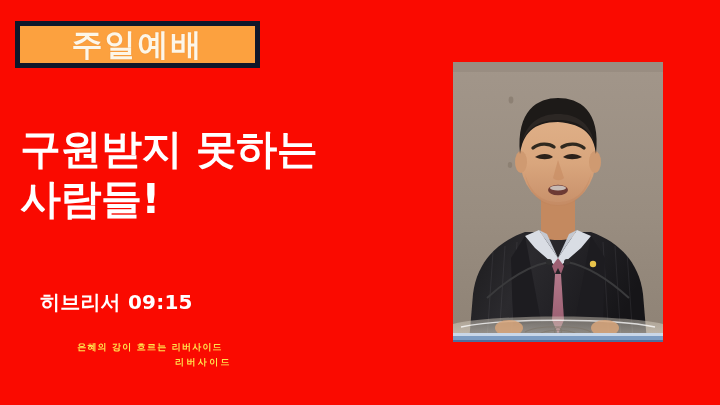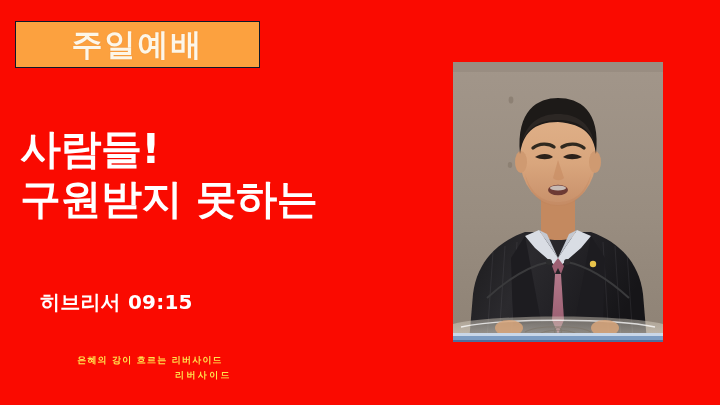--- a/index.html
+++ b/index.html
@@ -21,21 +21,21 @@
   }
 
   
   .banner {
     position:absolute;
     left:15px;
     top:21px;
     width:245px;
     height:47px;
     background:#fca13f;
-    border:1px solid #0f172a;
+    border:5px solid #0f172a;
     display:flex;
     align-items:center;
     justify-content:center;
   }
   .banner-label {
     font-family:"DejaVu Sans", sans-serif;
     font-size:31px;
     font-weight:700;
     color:#fdf6e8;
     letter-spacing:2px;
@@ -74,21 +74,21 @@
     color:#ffffff;
     line-height:1.42;
     letter-spacing:0.2px;
     white-space:nowrap;
   }
 
   
   .church {
     position:absolute;
     left:60px;
-    top:353px;
+    top:340px;
     width:180px;
     text-align:center;
   }
   .church-line {
     font-family:"DejaVu Sans", sans-serif;
     font-size:9px;
     font-weight:700;
     color:#ffe44d;
     line-height:1.65;
     letter-spacing:1.2px;
@@ -115,22 +115,22 @@
 </head>
 <body>
 
 <div class="slide">
 
   <div class="banner">
     <span class="banner-label">주일예배</span>
   </div>
 
   <div class="title">
+    <div class="title-line">구원받지 못하는</div>
     <div class="title-line">사람들!</div>
-    <div class="title-line">구원받지 못하는</div>
   </div>
 
   <div class="meta">
     <div class="meta-line">히브리서 09:15</div>
   </div>
 
   <div class="church">
     <div class="church-line">은혜의 강이 흐르는 리버사이드</div>
     <div class="church-line second">리버사이드</div>
   </div>

